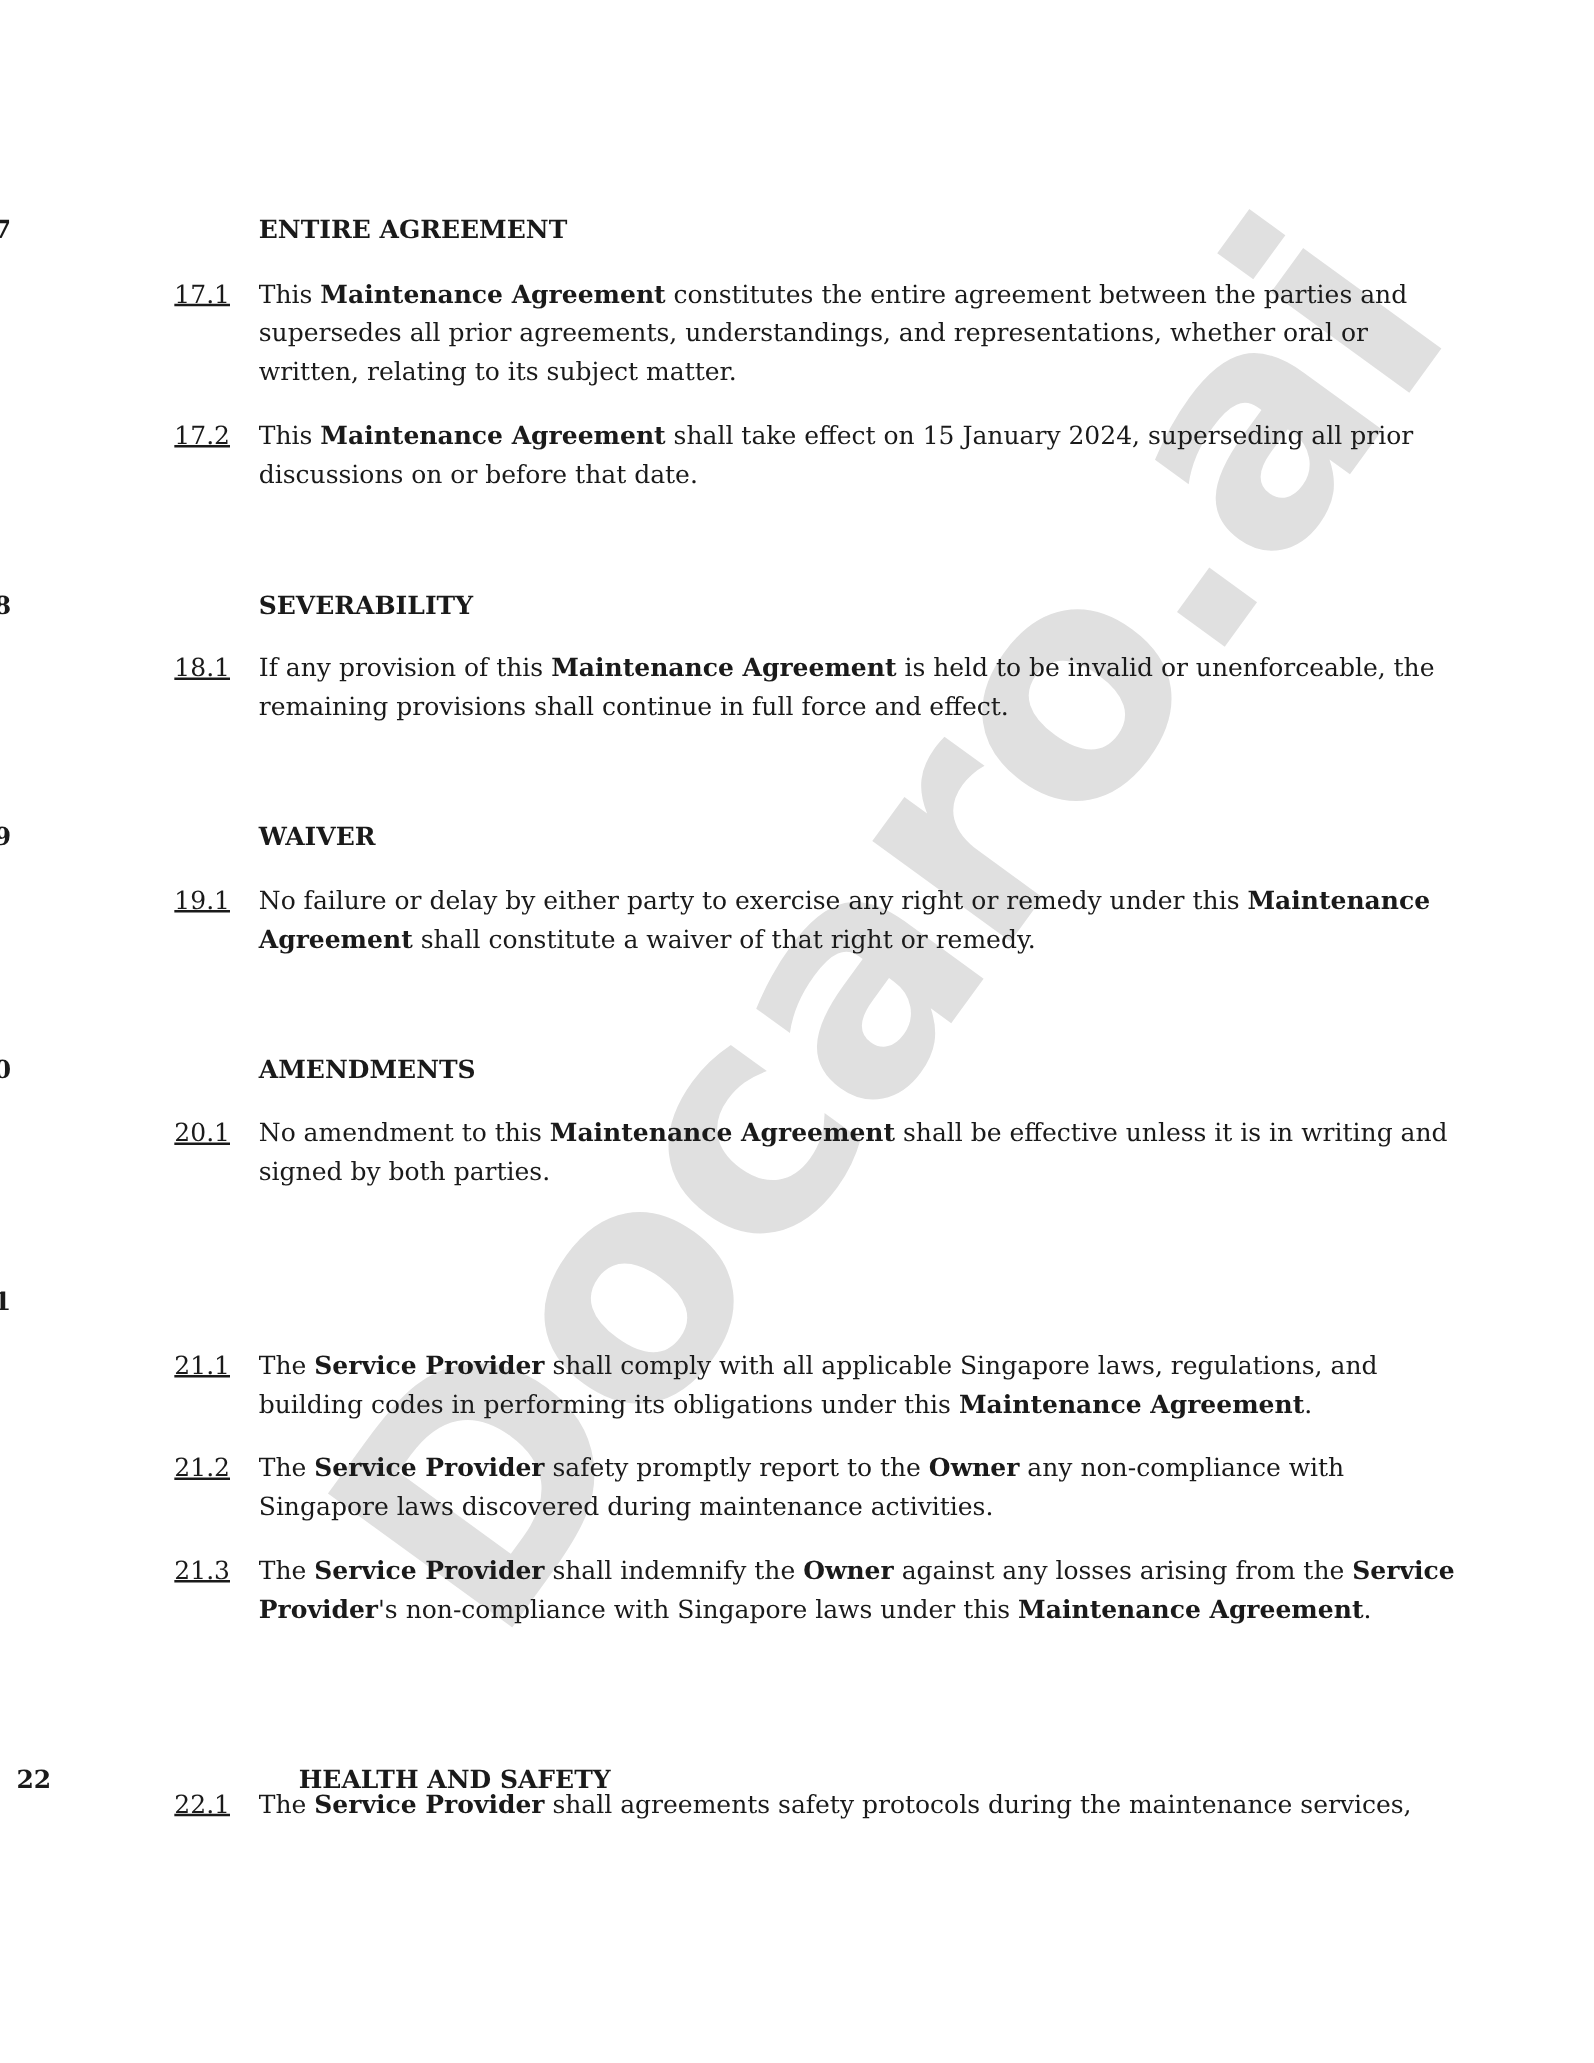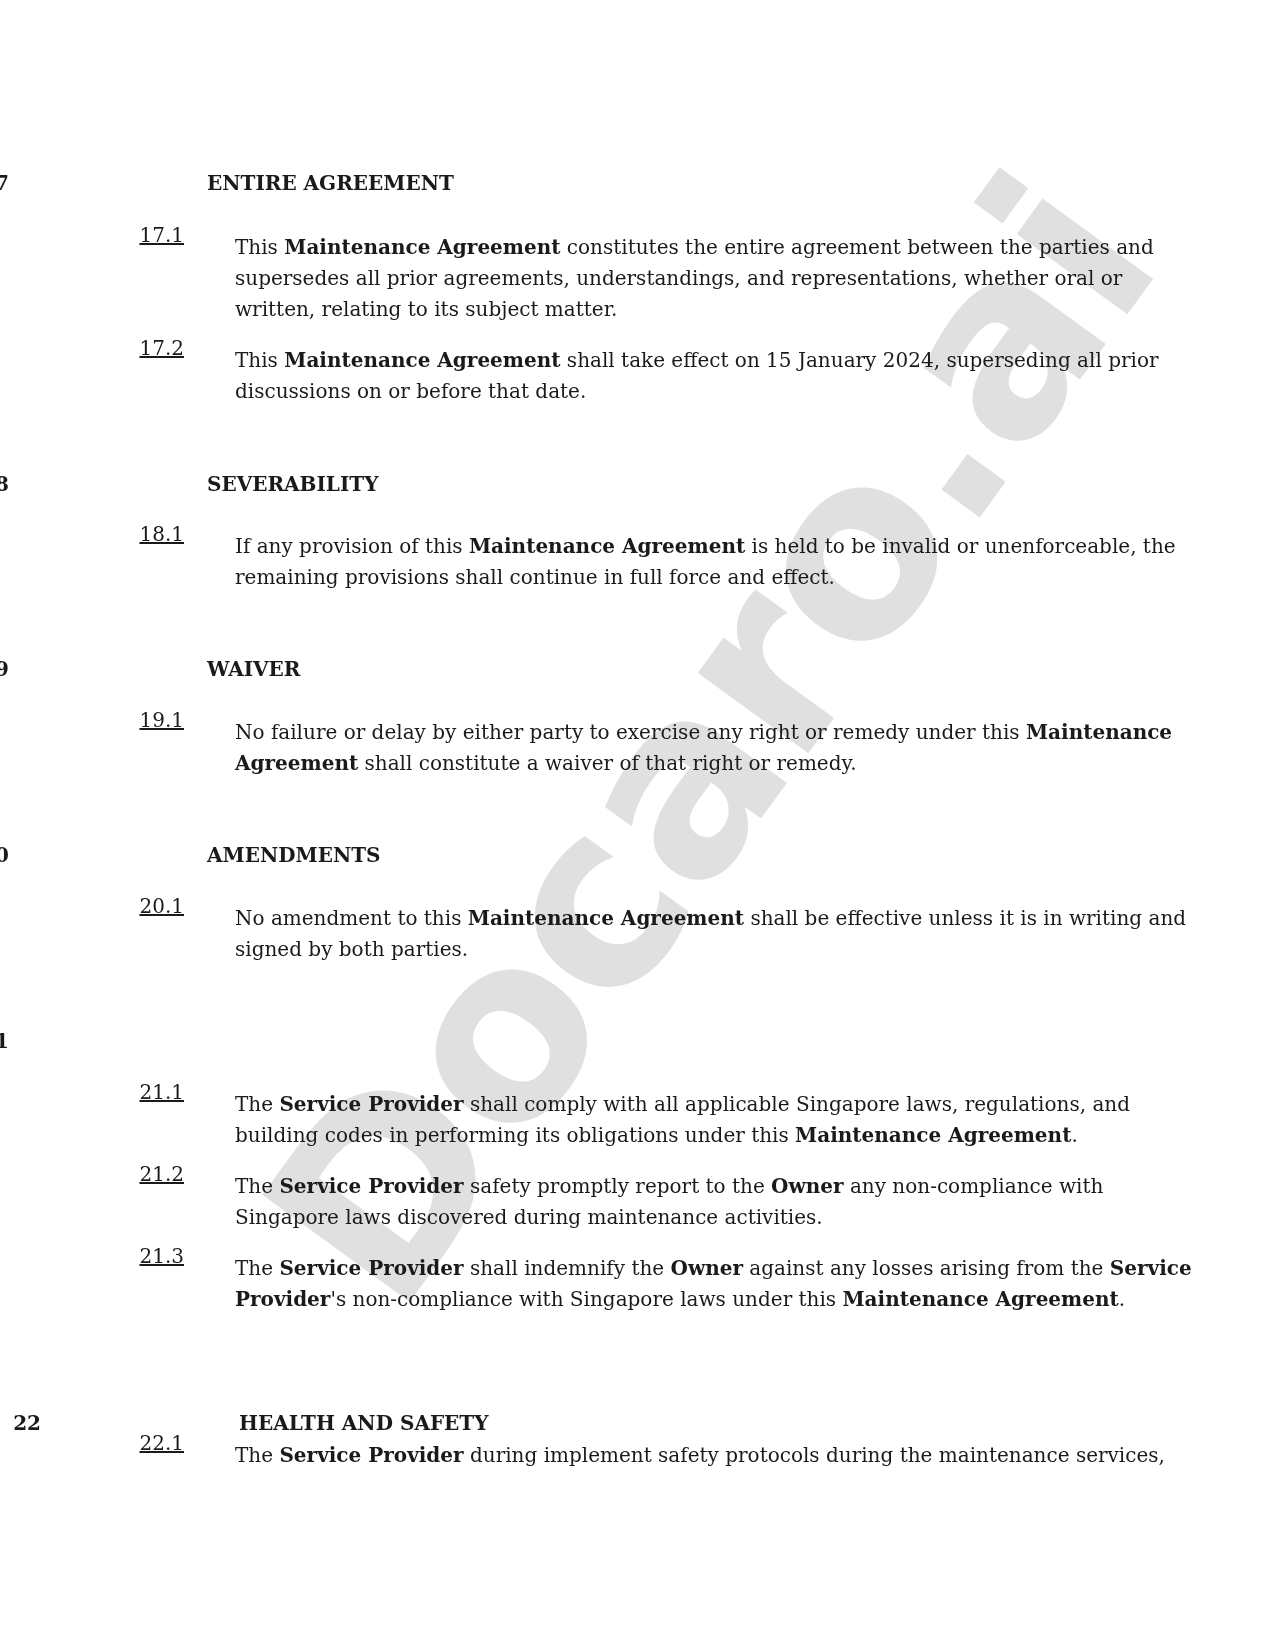--- a/index.html
+++ b/index.html
@@ -6,21 +6,21 @@
   body { width: 1275px; height: 1650px; position: relative; overflow: hidden;
          font-family: "DejaVu Serif", "Liberation Serif", serif; color: #1a1a1a; }
   .page { position: absolute; left: 0; top: 0; width: 1275px; height: 1650px; }
   .heading { position: absolute; left: 0; width: 1100px; height: 30px;
              font-weight: bold; font-size: 20px; line-height: 30px; }
   .heading .num { position: absolute; right: 1091px; text-align: right; }
   .heading .title { position: absolute; left: 207px; white-space: nowrap; }
   .clause { position: absolute; left: 0; width: 1275px;
             font-size: 20px; line-height: 31px; }
   .clause .num { position: absolute; right: 1091px; top: 0; text-align: right; white-space: nowrap; text-decoration: underline; }
-  .clause .text { position: absolute; left: 207px; width: 880px; top: 12px; margin-left: 28px; }
+  .clause .text { position: absolute; left: 207px; width: 880px; top: 0; }
   .clause .text b { font-weight: bold; }
   .clause .line { display: block; white-space: nowrap; }
   .watermark { position: absolute; left: 100px; top: 700px; width: 1100px;
                font-family: "DejaVu Sans", "Liberation Sans", sans-serif;
                font-weight: bold; font-size: 250px; color: #dcdcdc; opacity: 0.88;
                transform: rotate(-54deg); transform-origin: center center;
                white-space: nowrap; text-align: center; line-height: 1;
                pointer-events: none; z-index: 0; letter-spacing: -4px; }
   .content { position: relative; z-index: 1; }
 </style>
@@ -106,17 +106,17 @@
           <span class="line"><b>Provider</b><span>'s non-compliance with Singapore laws under this </span><b>Maintenance Agreement</b><span>.</span></span>
         </div>
       </div>
       <div class="heading" style="top: 1408px; margin-left: 32px;">
         <span class="num">22</span>
         <span class="title">HEALTH AND SAFETY</span>
       </div>
       <div class="clause" style="top: 1428px;">
         <span class="num">22.1</span>
         <div class="text">
-          <span class="line"><span>The </span><b>Service Provider</b><span> during implement safety protocols during the maintenance services,</span></span>
+          <span class="line"><span>The </span><b>Service Provider</b><span> shall agreements safety protocols during the maintenance services,</span></span>
         </div>
       </div>
     </div>
 </div>
 
 </body></html>

